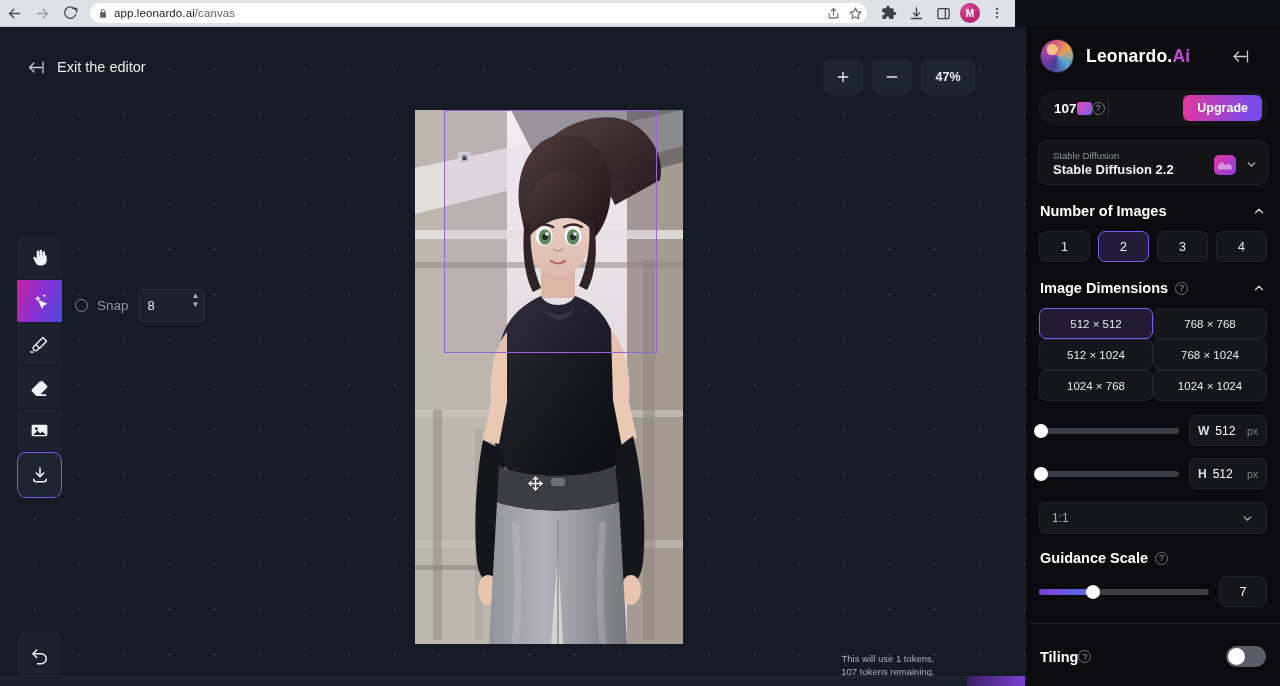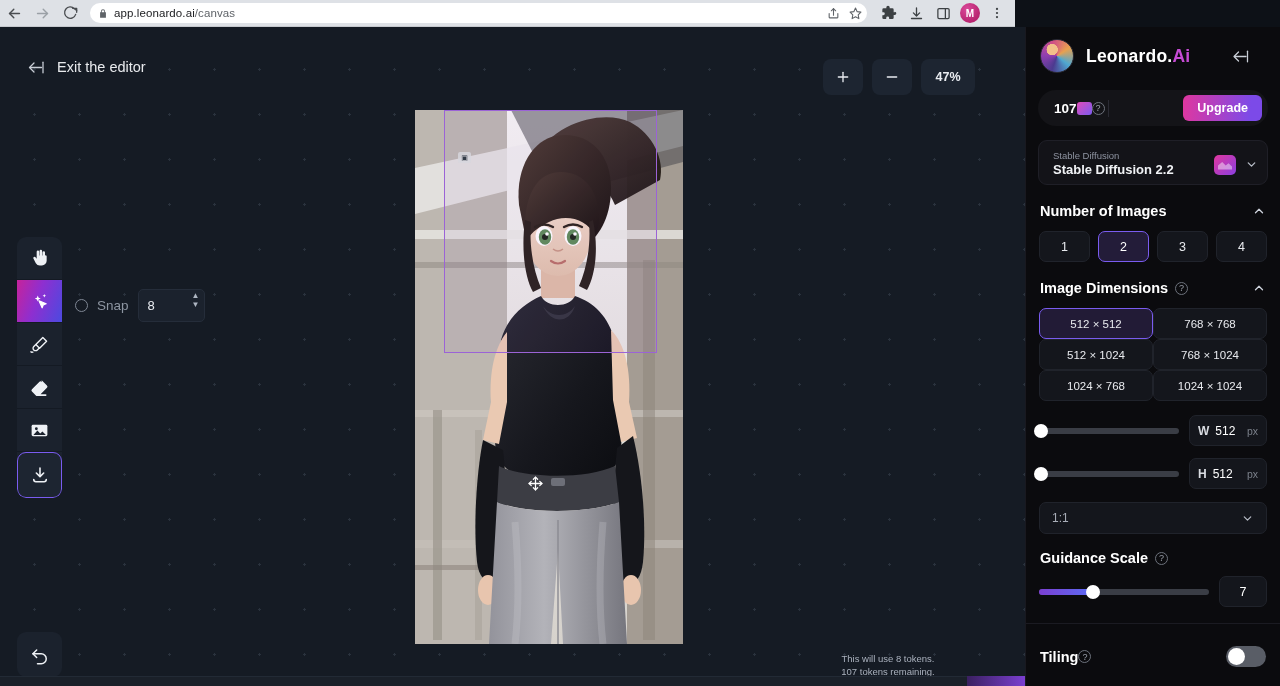--- a/index.html
+++ b/index.html
@@ -620,21 +620,21 @@
           <line x1="12" y1="3" x2="12" y2="21"></line>
           <line x1="3" y1="12" x2="21" y2="12"></line>
           <polyline points="9 6 12 3 15 6"></polyline>
           <polyline points="9 18 12 21 15 18"></polyline>
           <polyline points="6 9 3 12 6 15"></polyline>
           <polyline points="18 9 21 12 18 15"></polyline>
         </svg>
     </div>
 
     <div id="token-note">
-      <div>This will use 8 tokens.</div>
+      <div>This will use 1 tokens.</div>
       <div>107 tokens remaining.</div>
     </div>
 
     <div id="bottom-strip"></div>
     <div id="bottom-strip-accent"></div>
   </div>
 
   <div id="sidebar">
 
     <div id="brand-row">

